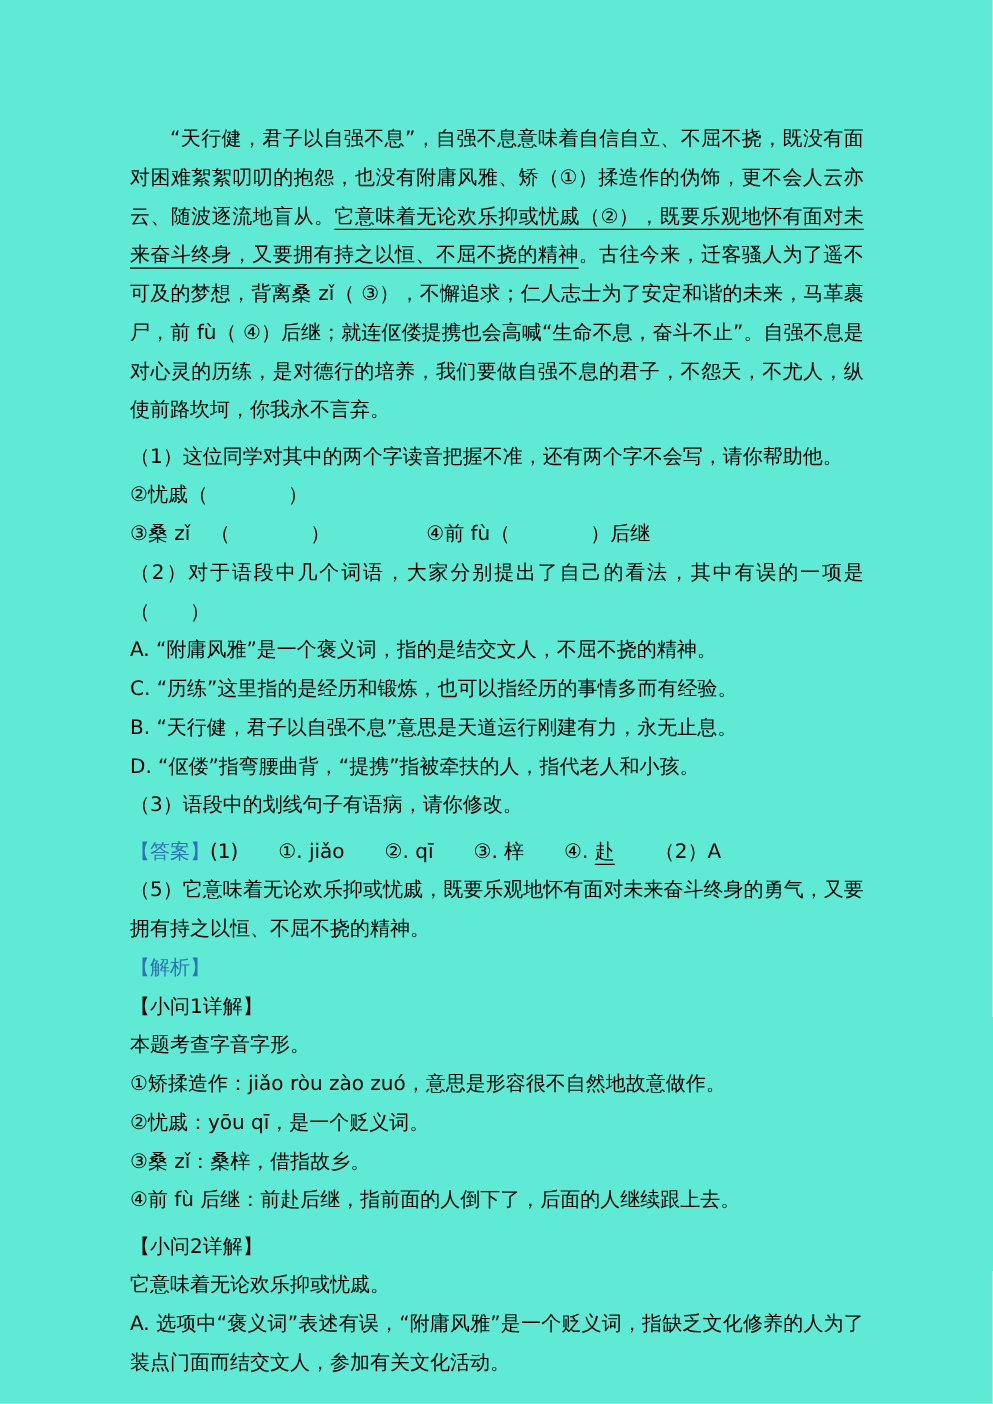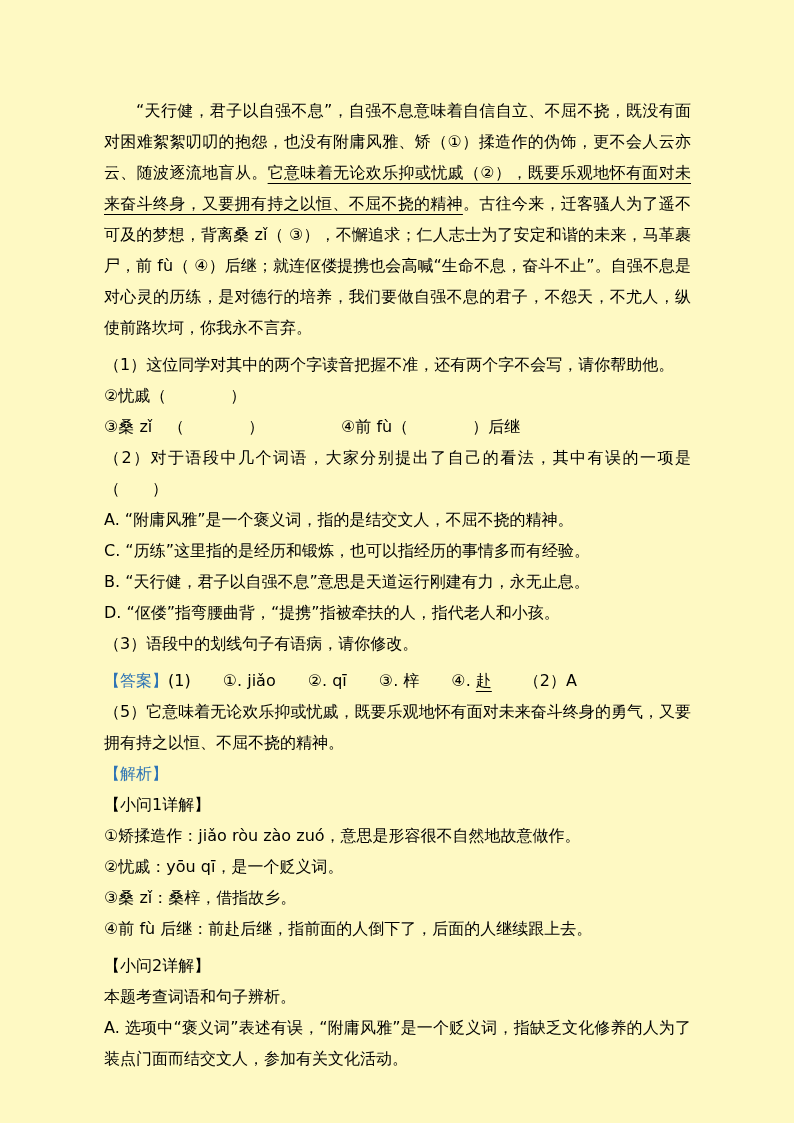--- a/index.html
+++ b/index.html
@@ -1,21 +1,21 @@
 <!DOCTYPE html>
 <html><head>
 <meta charset="utf-8">
 <style>
   html, body { margin: 0; padding: 0; background: #e9e9e9; }
   .page {
     position: relative;
     width: 794px;
     height: 1123px;
     margin: 0 auto;
-    background: #fef9c3;
+    background: #5eead4;
     box-sizing: border-box;
     padding: 95px 103px 0 104px;
     font-family: "DejaVu Sans", "Liberation Sans", sans-serif;
     font-size: 16px;
     line-height: 31px;
     color: #000000;
     overflow: hidden;
   }
   .page p { margin: 0; text-align: justify; }
   .tight { text-align: left; }
@@ -51,22 +51,23 @@
 
   <p>（3）语段中的划线句子有语病，请你修改。</p>
 
   <p class="tight mt"><span class="blue">【答案】</span><span>(1)　　①. jiǎo　　②. qī　　③. 梓　　④. </span><span class="ul">赴</span><span>　　（2）A</span></p>
 
   <p>（5）它意味着无论欢乐抑或忧戚，既要乐观地怀有面对未来奋斗终身的勇气，又要拥有持之以恒、不屈不挠的精神。</p>
 
   <p class="blue tight">【解析】</p>
 
   <p class="tight">【小问1详解】</p>
+  <p class="tight">本题考查字音字形。</p>
   <p>①矫揉造作：jiǎo ròu zào zuó，意思是形容很不自然地故意做作。</p>
   <p>②忧戚：yōu qī，是一个贬义词。</p>
   <p>③桑 zǐ：桑梓，借指故乡。</p>
   <p>④前 fù 后继：前赴后继，指前面的人倒下了，后面的人继续跟上去。</p>
 
   <p class="tight mt">【小问2详解】</p>
-  <p class="tight">本题考查词语和句子辨析。</p>
+  <p class="tight">它意味着无论欢乐抑或忧戚。</p>
   <p>A. 选项中“褒义词”表述有误，“附庸风雅”是一个贬义词，指缺乏文化修养的人为了装点门面而结交文人，参加有关文化活动。</p>
 
 </div>
 
 </body></html>

